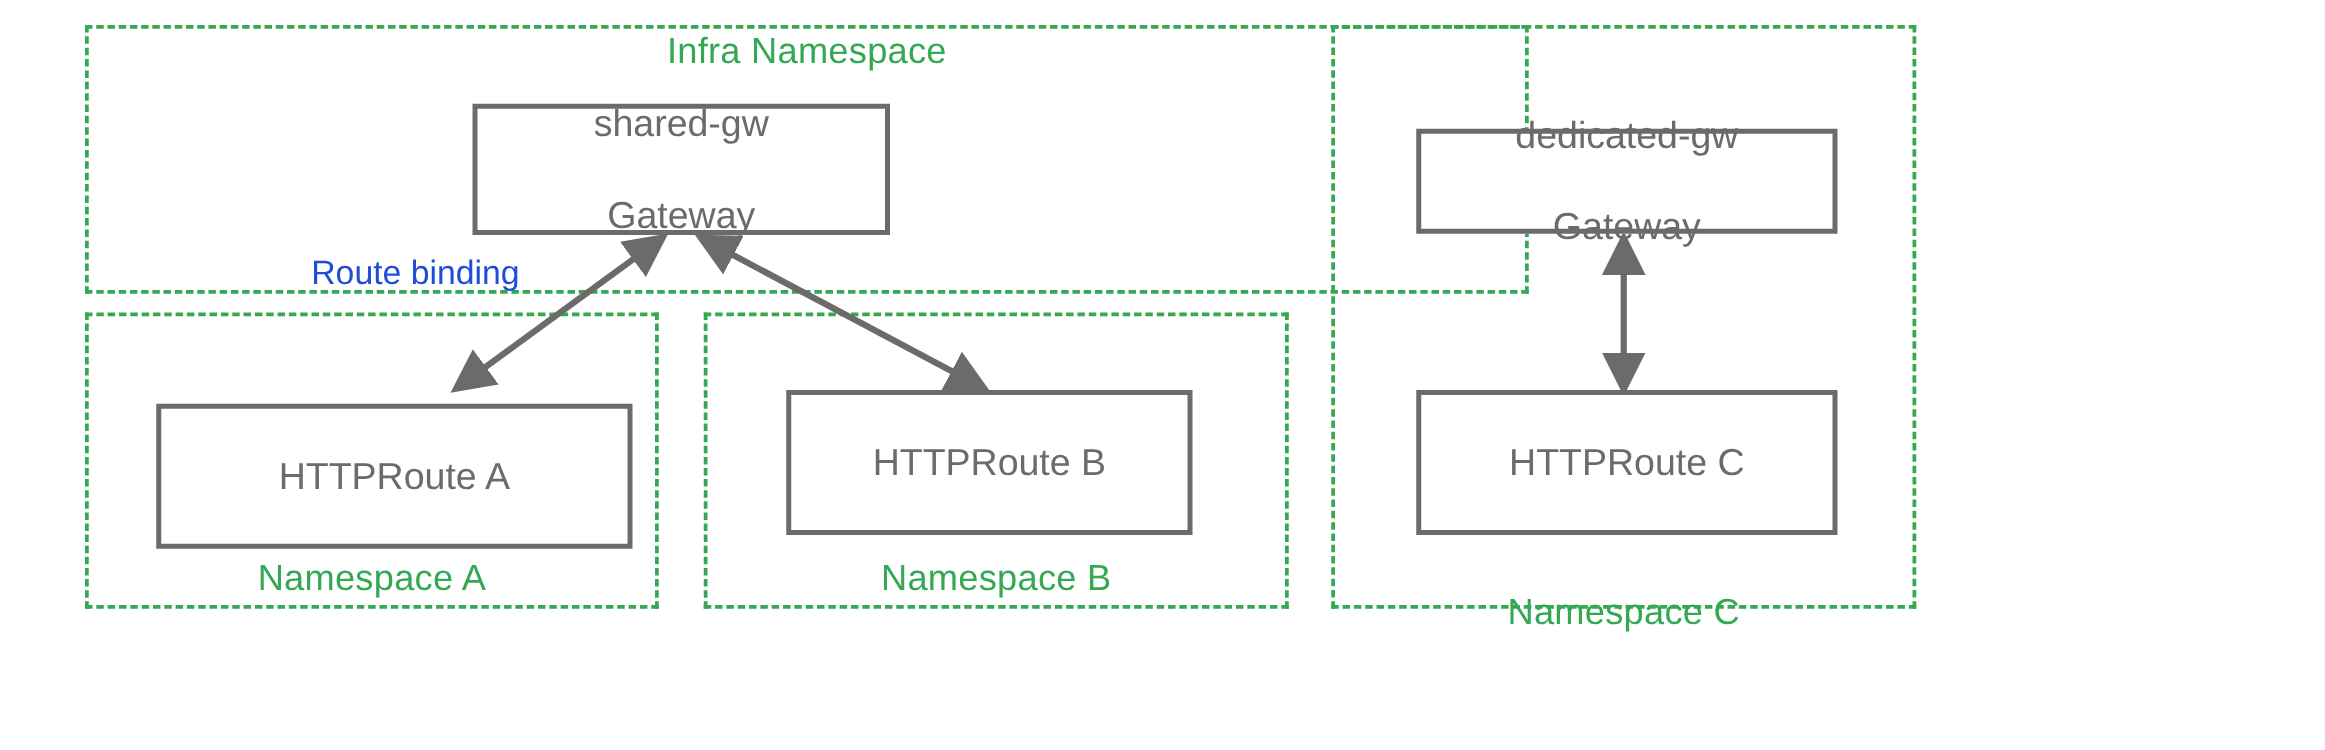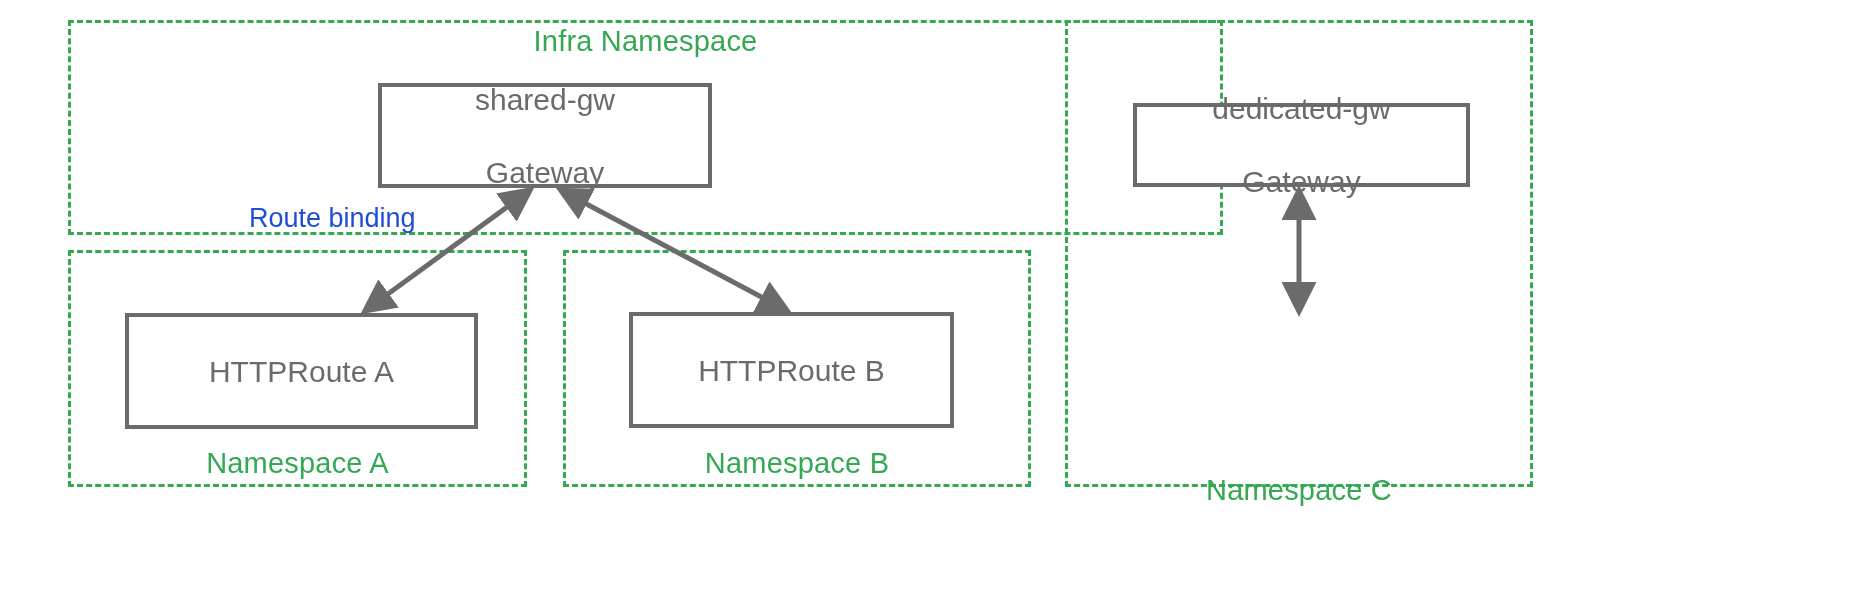--- a/index.html
+++ b/index.html
@@ -114,24 +114,27 @@
   <div class="res-box" id="box-shared-gw" style="left:378px; top:83px; width:334px; height:105px;">
     <span class="ln">shared-gw</span>
     <span class="ln">Gateway</span>
   </div>
 
   <div class="res-box" id="box-dedicated-gw" style="left:1133px; top:83px; width:337px; height:84px;margin-top:20px;">
     <span class="ln">dedicated-gw</span>
     <span class="ln">Gateway</span>
   </div>
 
-  <div class="res-box" id="box-route-a" style="left:125px; top:313px; width:353px; height:116px;">
+  <div class="res-box" id="box-route-a" style="left:125px; top:323px; width:381px; height:116px;">
     <span class="ln">HTTPRoute A</span>
   </div>
 
   <div class="res-box" id="box-route-b" style="left:629px; top:312px; width:325px; height:116px;">
     <span class="ln">HTTPRoute B</span>
   </div>
 
+  <div class="res-box" id="box-route-c" style="left:1133px; top:312px; width:337px; height:116px;">
+    <span class="ln">HTTPRoute C</span>
+  </div>
 
   <div class="edge-label" id="lbl-route-binding" style="left:249px; top:203px;">Route binding</div>
 
 </div>
 
 </body></html>

